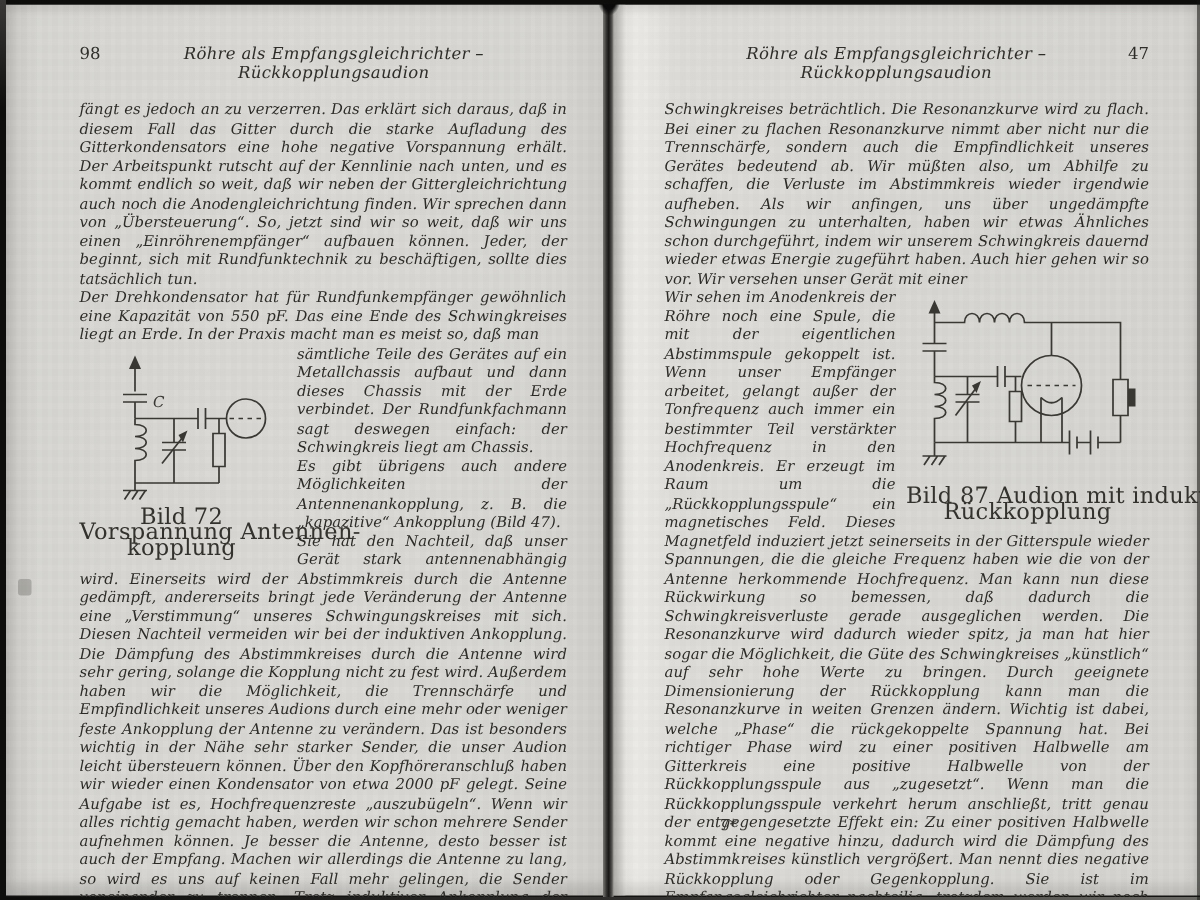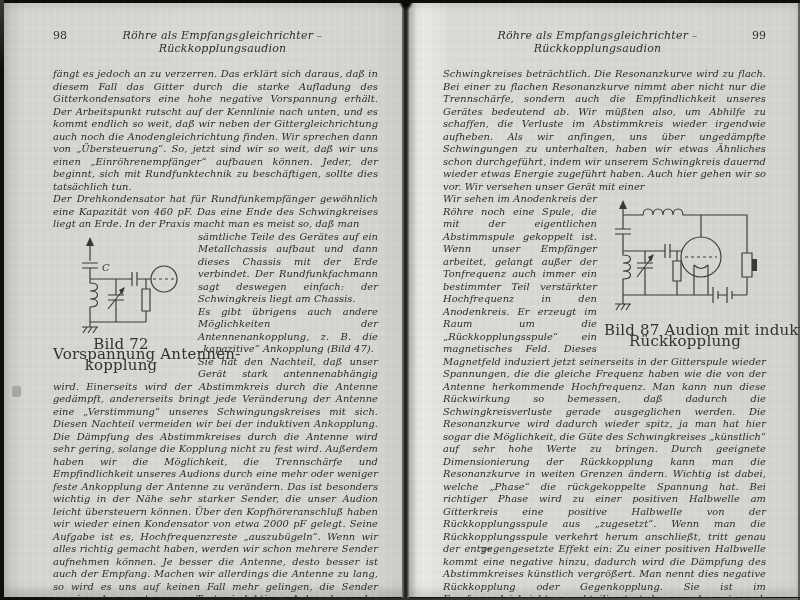--- a/index.html
+++ b/index.html
@@ -82,21 +82,21 @@
 
 <div class="page page-left">
   <div class="paper-grain"></div>
   <div class="content content-left">
     <div class="running-head">
       <span class="pageno">98</span>
       <span class="title">Röhre als Empfangsgleichrichter – Rückkopplungsaudion</span>
     </div>
     <div class="bodytext">
       <p>fängt es jedoch an zu verzerren. Das erklärt sich daraus, daß in diesem Fall das Gitter durch die starke Aufladung des Gitterkondensators eine hohe negative Vorspannung erhält. Der Arbeitspunkt rutscht auf der Kennlinie nach unten, und es kommt endlich so weit, daß wir neben der Gittergleichrichtung auch noch die Anodengleichrichtung finden. Wir sprechen dann von „Übersteuerung“. So, jetzt sind wir so weit, daß wir uns einen „Einröhrenempfänger“ aufbauen können. Jeder, der beginnt, sich mit Rundfunktechnik zu beschäftigen, sollte dies tatsächlich tun.</p>
-      <p>Der Drehkondensator hat für Rundfunkempfänger gewöhnlich eine Kapazität von 460 pF. Das eine Ende des Schwingkreises liegt an Erde. In der Praxis macht man es meist so, daß man</p>
+      <p>Der Drehkondensator hat für Rundfunkempfänger gewöhnlich eine Kapazität von 550 pF. Das eine Ende des Schwingkreises liegt an Erde. In der Praxis macht man es meist so, daß man</p>
 
       <div class="figure fig86">
         <svg class="fig-art" width="122" height="102" viewBox="0 0 122 102">
 
           <polygon class="cf" points="26,12 30,3 34,12"></polygon>
           <path class="cc" d="M30,10 L30,27"></path>
 
           <path class="cc" d="M22,29 L38,29 M22,34 L38,34 M30,34 L30,45"></path>
           <text class="clabel" x="42" y="37">C</text>
 
@@ -132,21 +132,21 @@
     </div>
   </div>
   <div class="artifact-a"></div>
 </div>
 
 <div class="page page-right">
   <div class="paper-grain"></div>
   <div class="content content-right">
     <div class="running-head">
       <span class="title">Röhre als Empfangsgleichrichter – Rückkopplungsaudion</span>
-      <span class="pageno">99</span>
+      <span class="pageno">47</span>
     </div>
     <div class="bodytext">
       <p>Schwingkreises beträchtlich. Die Resonanzkurve wird zu flach. Bei einer zu flachen Resonanzkurve nimmt aber nicht nur die Trennschärfe, sondern auch die Empfindlichkeit unseres Gerätes bedeutend ab. Wir müßten also, um Abhilfe zu schaffen, die Verluste im Abstimmkreis wieder irgendwie aufheben. Als wir anfingen, uns über ungedämpfte Schwingungen zu unterhalten, haben wir etwas Ähnliches schon durchgeführt, indem wir unserem Schwingkreis dauernd wieder etwas Energie zugeführt haben. Auch hier gehen wir so vor. Wir versehen unser Gerät mit einer</p>
 
       <div class="figure fig87">
         <svg class="fig-art" width="152" height="126" viewBox="0 0 152 126">
 
           <polygon class="cf" points="10,13 14,4 18,13"></polygon>
           <path class="cc" d="M14,11 L14,33"></path>
 

